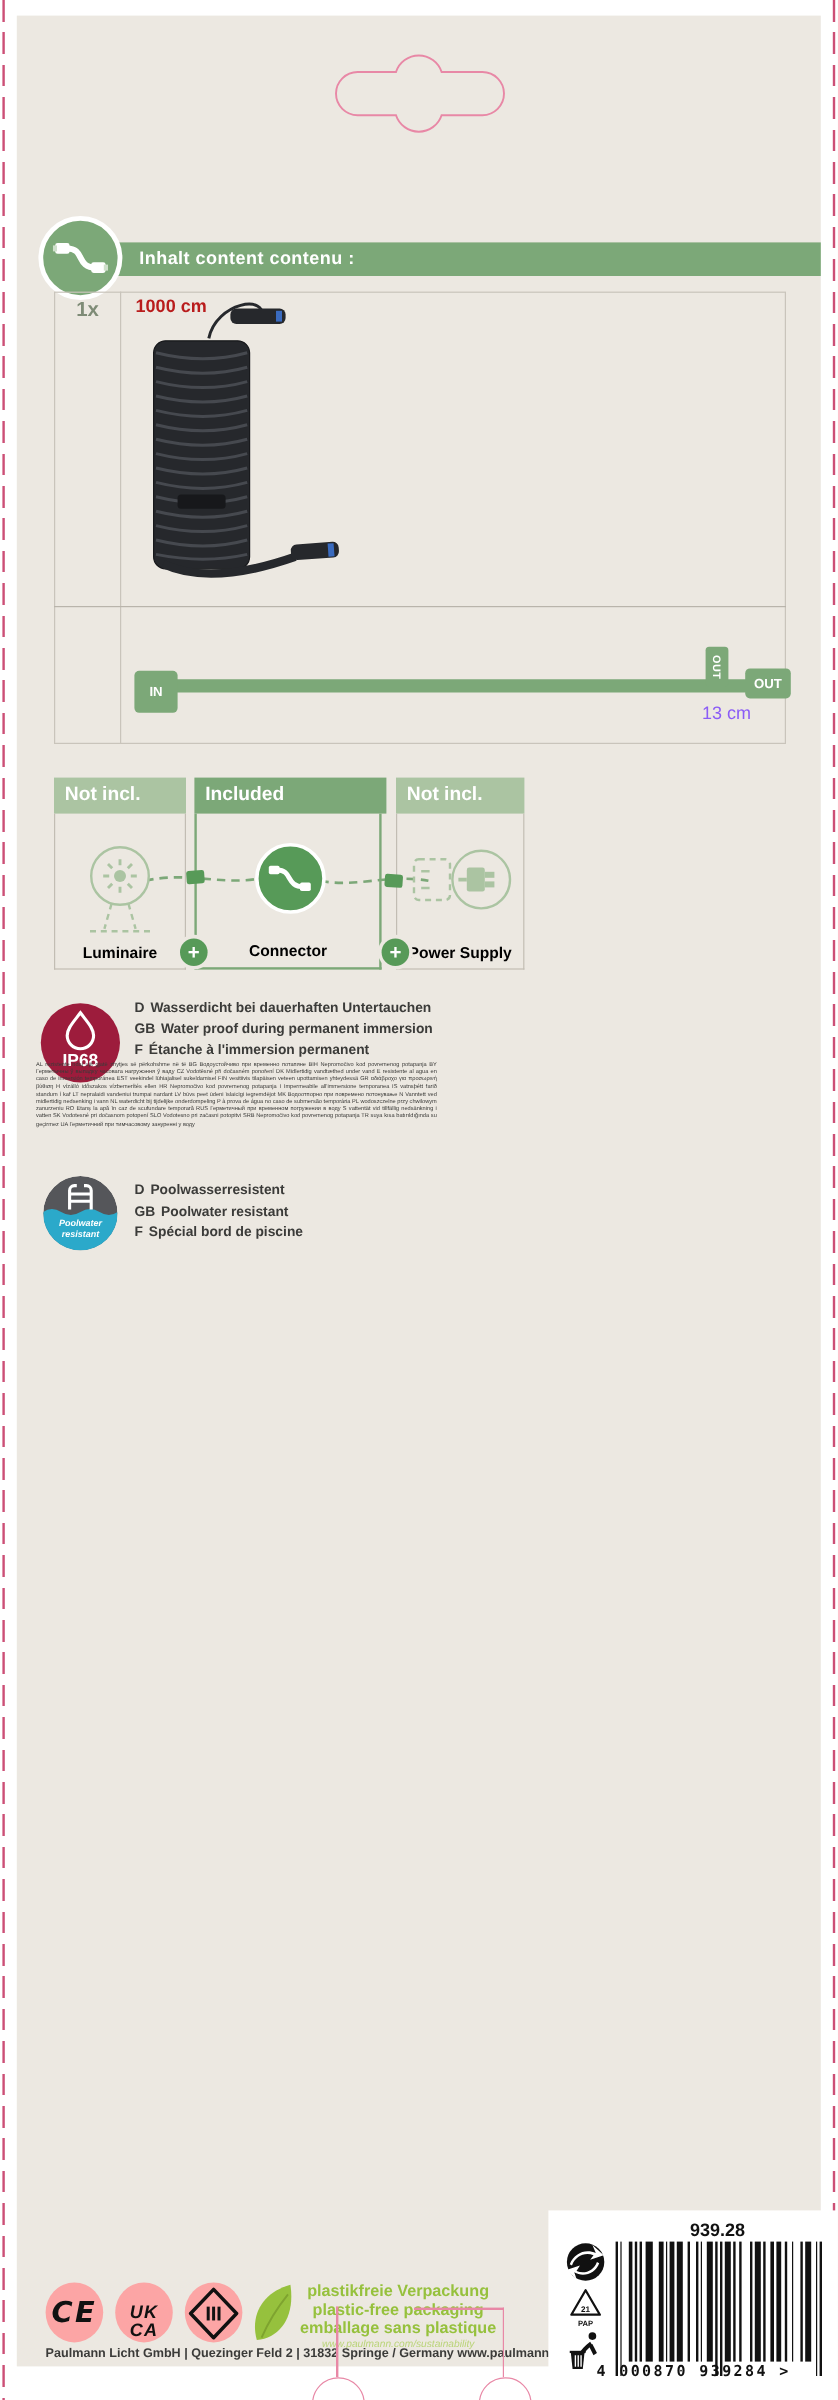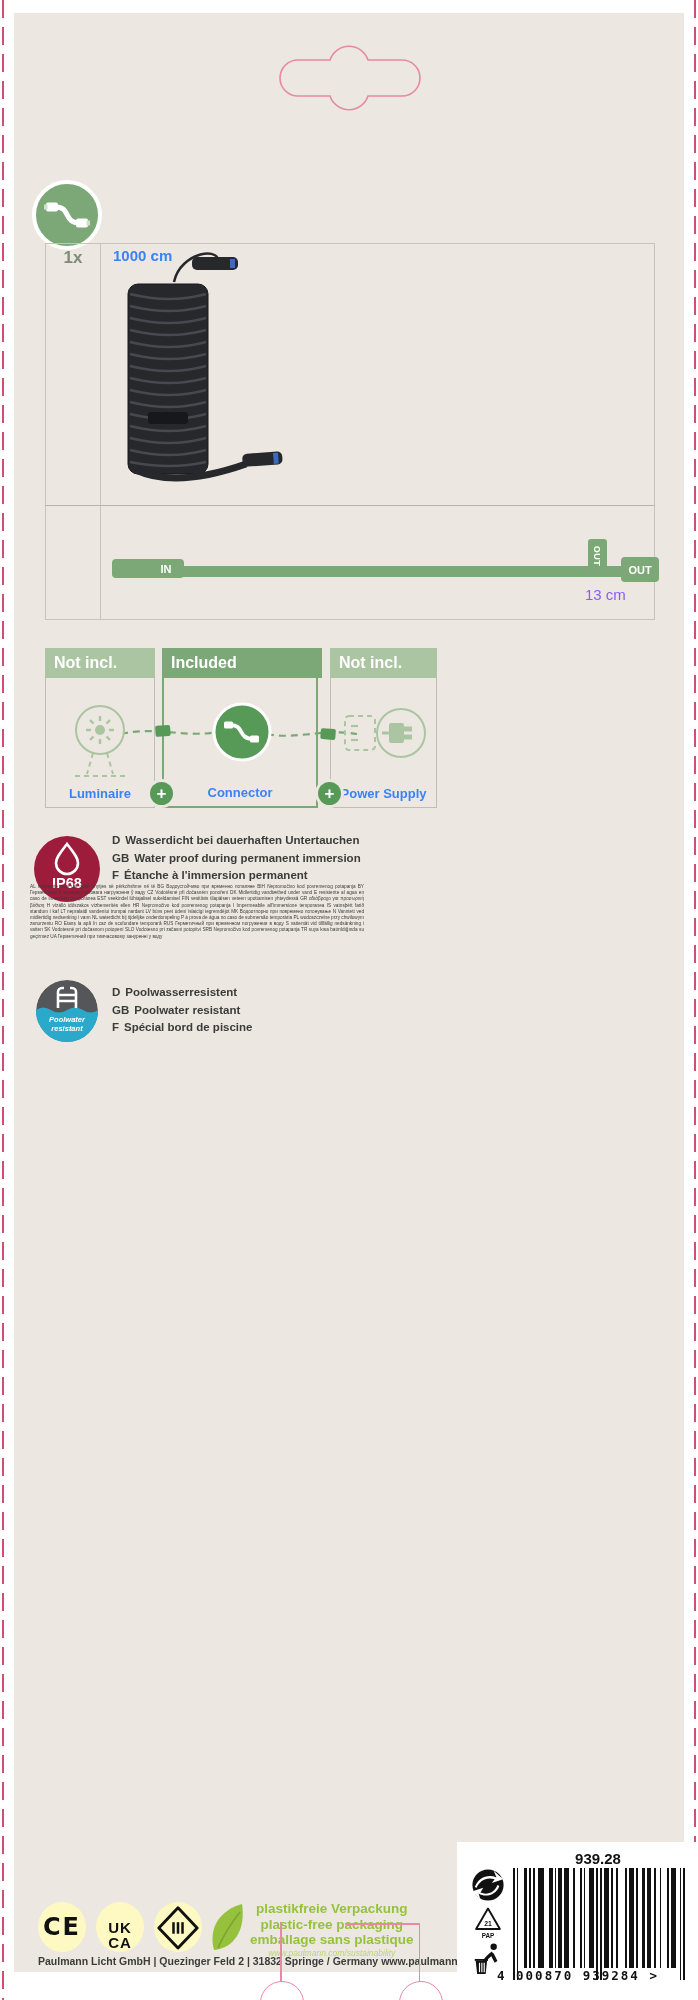--- a/index.html
+++ b/index.html
@@ -20,53 +20,53 @@
   .header-bar{position:absolute;left:98px;top:202px;width:586px;height:28px;background:#7ca878;
     color:#fff;font-weight:bold;font-size:15px;line-height:28px;padding-left:18px;box-sizing:border-box;letter-spacing:.4px;}
   .header-circle{position:absolute;left:32px;top:180px;width:70px;height:70px;border-radius:50%;
     background:#7ca878;border:4px solid #ffffff;box-sizing:border-box;display:flex;align-items:center;justify-content:center;}
 
   
   .contents-box{position:absolute;left:45px;top:243px;width:610px;height:377px;border:1px solid #c9c4bb;box-sizing:border-box;}
   .contents-vline{position:absolute;left:100px;top:243px;width:1px;height:377px;background:#c9c4bb;}
   .contents-hline{position:absolute;left:45px;top:505px;width:610px;height:1px;background:#b9b4ab;}
   .qty{position:absolute;left:45px;top:248px;width:56px;text-align:center;font-size:17px;font-weight:bold;color:#7e8b76;}
-  .len{position:absolute;left:113px;top:247px;font-size:15px;font-weight:bold;color:#3b82f6;}
+  .len{position:absolute;left:113px;top:247px;font-size:15px;font-weight:bold;color:#b91c1c;}
 
   
   .gbar{position:absolute;left:120px;top:566px;width:520px;height:11px;background:#7ca878;border-radius:2px;}
   .badge{position:absolute;background:#7ca878;color:#fff;font-weight:bold;border-radius:4px;
     display:flex;align-items:center;justify-content:center;}
-  .badge.in{left:112px;top:559px;width:36px;height:19px;font-size:11px;padding-left:36px;}
+  .badge.in{left:112px;top:559px;width:36px;height:35px;font-size:11px;}
   .badge.outend{left:621px;top:557px;width:38px;height:25px;font-size:11px;}
   .badge.outtab{left:588px;top:539px;width:19px;height:33px;font-size:9px;border-radius:3px;}
   .badge.outtab span{transform:rotate(90deg);letter-spacing:.5px;}
   .dim13{position:absolute;left:585px;top:586px;width:80px;font-size:15px;font-weight:normal;color:#8b5cf6;}
 
   
   .col-header{position:absolute;height:30px;color:#fff;font-weight:bold;font-size:16px;line-height:30px;
     padding-left:9px;box-sizing:border-box;}
   .col-body{position:absolute;top:678px;height:130px;box-sizing:border-box;}
-  .col-label{position:absolute;bottom:6px;left:0;right:0;text-align:center;font-size:13px;font-weight:600;color:#3b82f6;}
+  .col-label{position:absolute;bottom:6px;left:0;right:0;text-align:center;font-size:13px;font-weight:600;color:#000000;}
   .plus-circle{position:absolute;top:782px;width:23px;height:23px;border-radius:50%;background:#579a58;
     color:#fff;font-size:17px;font-weight:bold;display:flex;align-items:center;justify-content:center;
     box-shadow:0 0 0 3px #ece8e1;z-index:3;}
 
   
   .ip68-circle{position:absolute;left:34px;top:836px;width:66px;height:66px;border-radius:50%;background:#9d1c3c;}
   .lang-block{position:absolute;left:112px;}
   .lang-row{display:flex;gap:5px;font-size:11.5px;line-height:17.5px;font-weight:600;color:#3b3b39;white-space:nowrap;}
   .lang-row b{font-weight:800;}
   .fineprint{position:absolute;left:30px;top:884px;width:334px;font-size:4.7px;line-height:6.2px;
     text-align:justify;color:#3b3b39;font-weight:500;}
   .pool-circle{position:absolute;left:36px;top:980px;width:62px;height:62px;border-radius:50%;overflow:hidden;}
 
   
-  .oval{position:absolute;top:1902px;width:48px;height:50px;border-radius:50%;background:#fef9c3;
-    display:flex;align-items:center;justify-content:center;}
+  .oval{position:absolute;top:1902px;width:48px;height:50px;border-radius:50%;background:#fca5a5;
+    display:flex;align-items:center;justify-content:center;font-style:italic;}
   .ce-text{font-size:24px;font-weight:bold;color:#111;letter-spacing:2px;font-family:"DejaVu Sans",sans-serif;}
   .ukca-text{font-size:15px;font-weight:800;color:#111;line-height:15px;text-align:center;letter-spacing:1px;margin-top:16px;}
   .eco{position:absolute;left:250px;top:1901px;text-align:center;}
   .eco .l{font-size:13.5px;font-weight:bold;color:#96c13d;line-height:15.5px;white-space:nowrap;}
   .eco .u{font-size:8.5px;font-style:italic;color:#bad478;line-height:11px;}
   .address{position:absolute;left:38px;top:1955px;font-size:10.5px;font-weight:bold;color:#3b3b39;white-space:nowrap;}
 
   .white-box{position:absolute;left:457px;top:1842px;width:241px;height:158px;background:#ffffff;z-index:5;}
   .item-no{position:absolute;left:56px;top:8px;width:170px;text-align:center;font-size:15px;font-weight:bold;color:#111;}
   #barcode-bars{position:absolute;left:56px;top:26px;width:172px;height:112px;}
@@ -83,20 +83,23 @@
 
   <div class="cutline" style="left:2px;"></div>
   <div class="cutline" style="left:694px;"></div>
 
   <div class="panel"></div>
 
   <svg class="abs" style="left:268px;top:44px;" width="164" height="70">
     <path d="M30 16 H62 A20 20 0 0 1 100 16 H134 A18 18 0 0 1 134 52 H100 A20 20 0 0 1 62 52 H30 A18 18 0 0 1 30 16 Z" fill="none" stroke="#e888a6" stroke-width="1.6"></path>
   </svg>
 
+  <div class="header-bar">
+    <span>Inhalt  content  contenu :</span>
+  </div>
   <div class="header-circle">
     <svg width="46" height="46" viewBox="0 0 46 46">
       <path d="M12 15 C27 15 19 31 36 31" fill="none" stroke="#fff" stroke-width="5"></path>
       <rect x="2" y="10.5" width="12" height="9" rx="2" fill="#fff"></rect>
       <rect x="0" y="12.5" width="3.5" height="5" fill="#cfe0cb"></rect>
       <rect x="32" y="26.5" width="12" height="9" rx="2" fill="#fff"></rect>
       <rect x="42.5" y="28.5" width="3.5" height="5" fill="#cfe0cb"></rect>
     </svg>
   </div>
 

